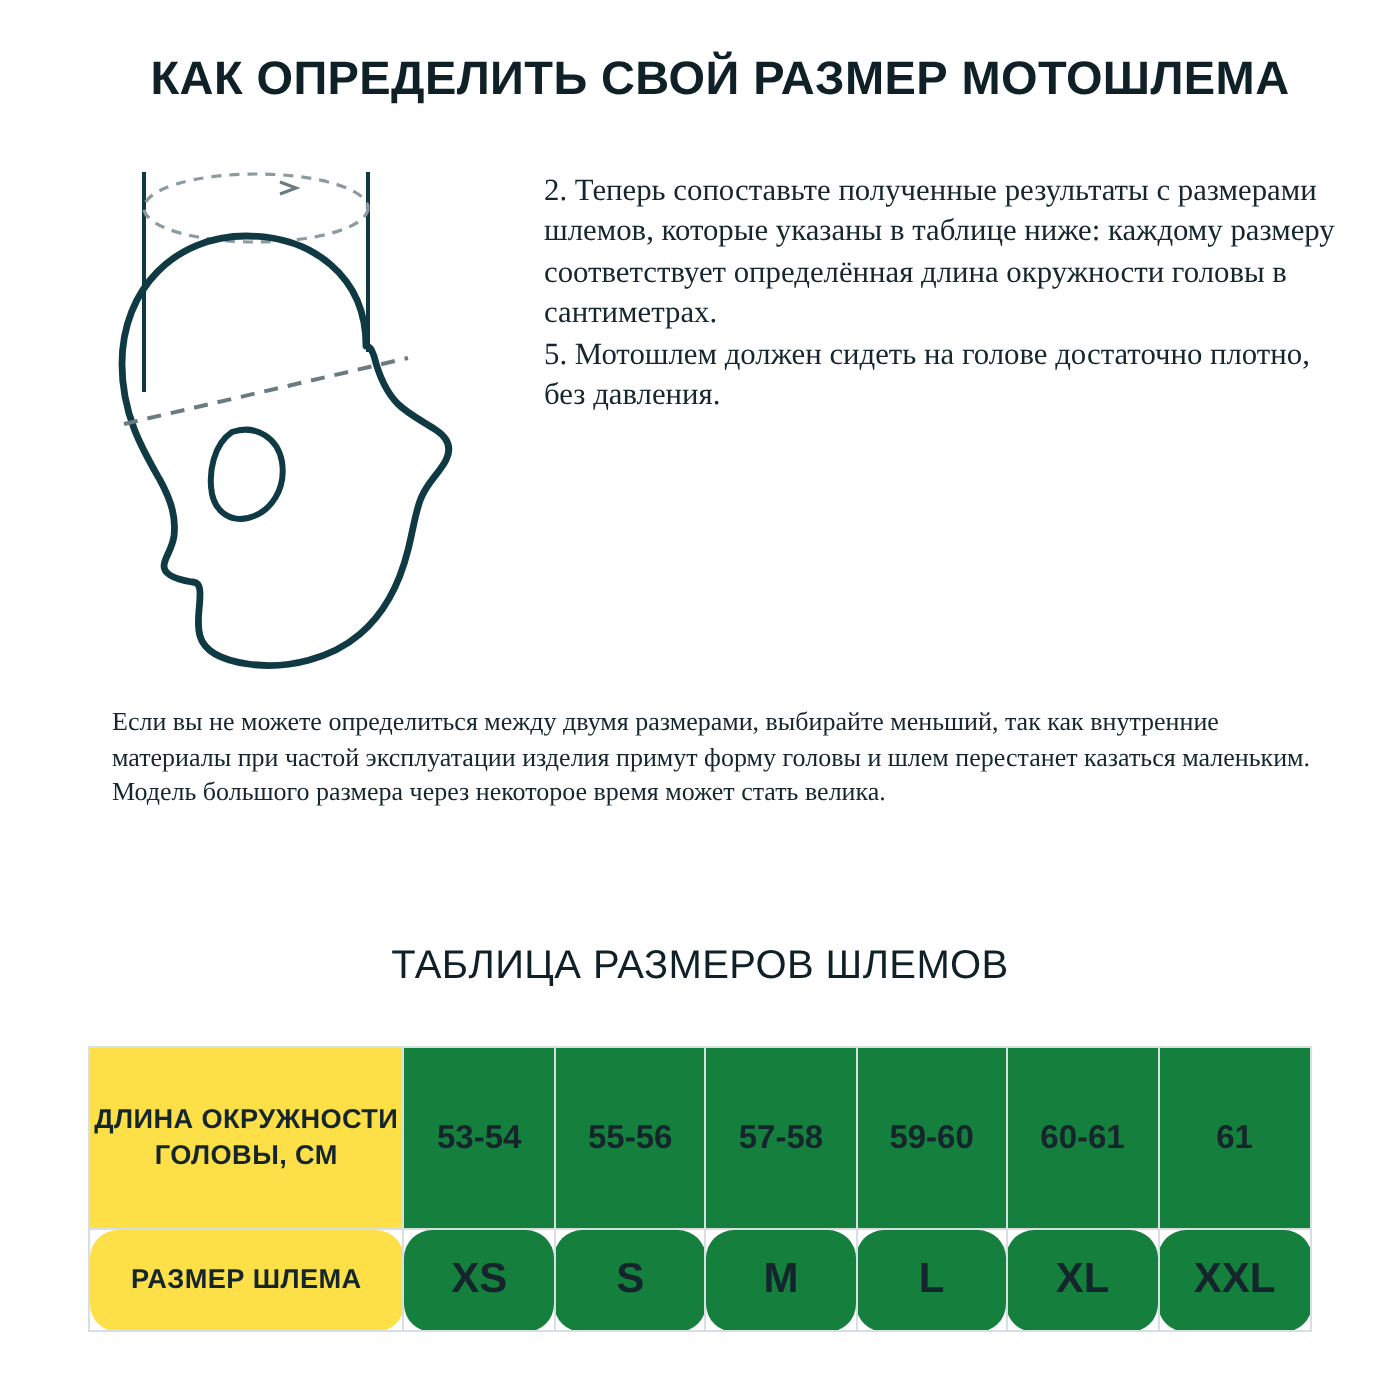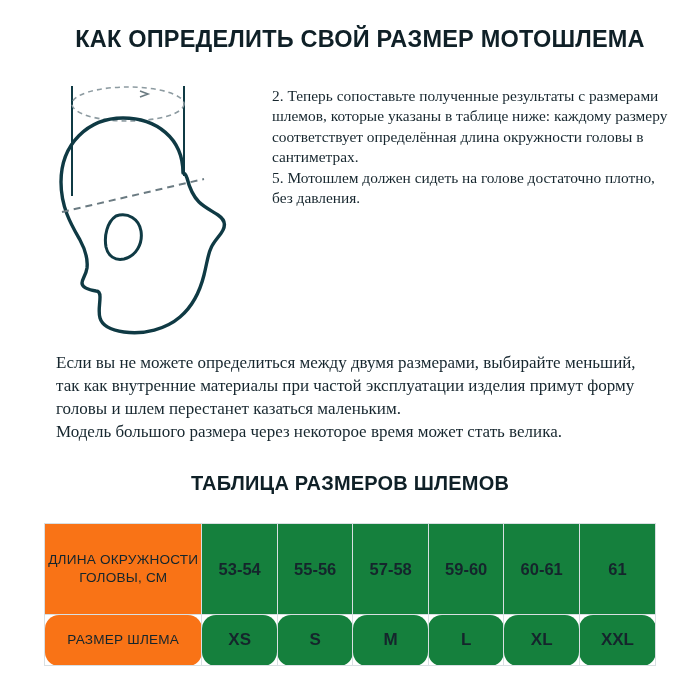--- a/index.html
+++ b/index.html
@@ -50,38 +50,38 @@
     color: #16262e;
   }
   .steps p {
     margin: 0;
   }
   .notes {
     position: absolute;
     left: 56px;
     top: 352px;
     width: 600px;
-    font-size: 17px;
+    font-size: 13px;
     line-height: 1.35;
     color: #16262e;
   }
   .notes p {
     margin: 0;
   }
   .notes p + p {
     margin-top: 0px;
   }
   .table-title {
     position: absolute;
     top: 472px;
     left: 0;
     width: 700px;
     text-align: center;
     font-family: "Liberation Sans", sans-serif;
-    font-weight: bold;
+    font-weight: normal;
     font-size: 20px;
     letter-spacing: 0.2px;
     color: #0f2027;
   }
   table.sizes {
     position: absolute;
     left: 44px;
     top: 523px;
     width: 612px;
     border-collapse: collapse;
@@ -94,35 +94,35 @@
     color: #15252c;
   }
   table.sizes tr.row-circ td {
     height: 88px;
   }
   table.sizes tr.row-size td {
     height: 48px;
     border-radius: 14px;
   }
   td.head-cell {
-    background: #f97316;
-    font-weight: normal;
+    background: #fde047;
+    font-weight: bold;
     font-size: 13.6px;
     line-height: 1.32;
     width: 158px;
     letter-spacing: 0.2px;
   }
   td.val-cell {
     font-size: 16.5px;
     font-weight: bold;
     background: #15803d;
     width: 75.6px;
   }
   tr.row-size td.val-cell {
-    font-size: 17px;
+    font-size: 21px;
   }
 </style>
 </head>
 <body>
 
 <div class="page">
 
   <div class="main-title">КАК ОПРЕДЕЛИТЬ СВОЙ РАЗМЕР МОТОШЛЕМА</div>
 
   <div class="illustration">

